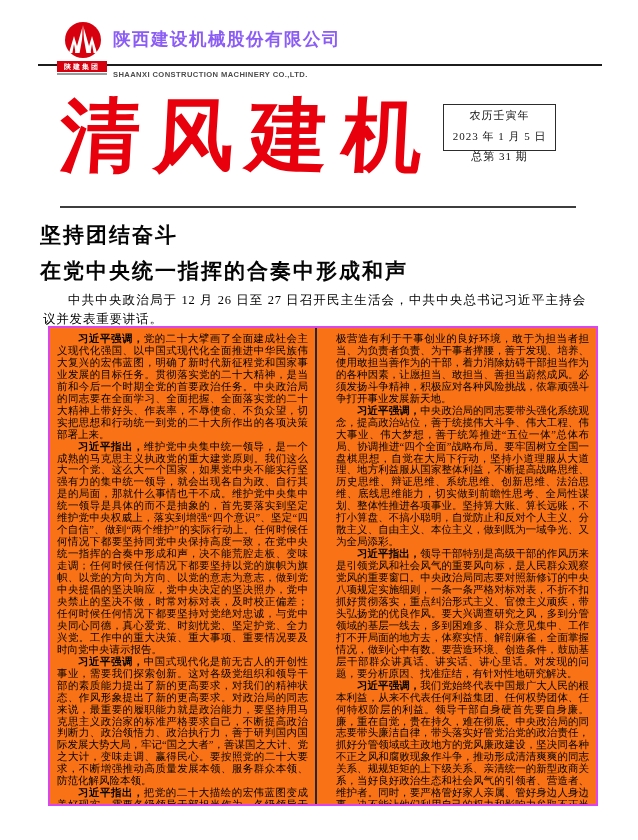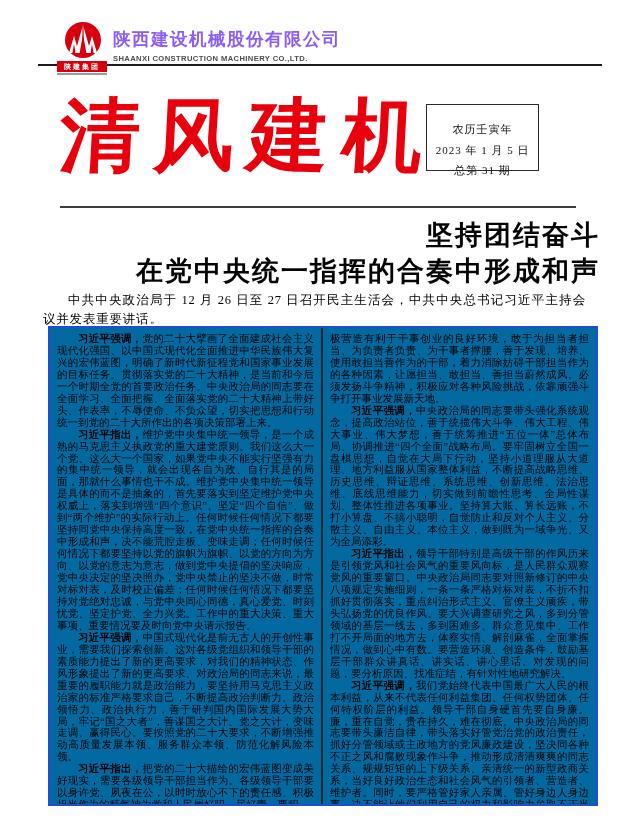--- a/index.html
+++ b/index.html
@@ -20,56 +20,56 @@
     font-family:"Liberation Sans",sans-serif; font-weight:bold;
   }
   .logo-caption-bar { width:50px; height:2px; background:#9a9a9a; margin-top:1px; }
   .company-block { position:absolute; left:113px; top:27px; }
   .company-cn {
     font-family:"Liberation Sans","DejaVu Sans",sans-serif; font-weight:bold;
     font-size:17.5px; color:#8b5cf6; letter-spacing:1.5px; white-space:nowrap;
   }
   .company-en {
     font-family:"Liberation Sans","DejaVu Sans",sans-serif; font-weight:bold;
-    font-size:7.6px; color:#4c4c4c; letter-spacing:0.4px; margin-top:3px; white-space:nowrap;
+    font-size:7.6px; color:#4c4c4c; letter-spacing:0.4px; margin-top:19px; white-space:nowrap;
   }
 
   
   .masthead {
     position:absolute; left:58px; top:84px; width:380px; height:110px;
     text-align:center; color:#e8000d; font-weight:bold;
     font-size:80px; line-height:104px; letter-spacing:14px;
     font-family:"Liberation Serif","DejaVu Serif",serif;
     transform:skewX(-3deg); white-space:nowrap;
   }
 
   .issue-box {
-    position:absolute; left:426px; top:104px; width:113px; height:67px;
+    position:absolute; left:443px; top:104px; width:113px; height:47px;
     border:1.5px solid #2c2c2c; text-align:center; color:#141414;
-    font-size:11px; line-height:20.5px; padding-top:14px; letter-spacing:1px;
+    font-size:11px; line-height:20.5px; padding-top:0; letter-spacing:1px;
   }
 
   .masthead-rule { position:absolute; left:60px; top:206px; width:516px; height:2px; background:#3d3d3d; }
 
   
   .headline {
-    position:absolute; left:40px; top:217px; width:560px; text-align:right;
+    position:absolute; left:40px; top:217px; width:560px; text-align:left;
     font-family:"Liberation Sans","DejaVu Sans",sans-serif;
-    font-weight:bold; color:#050505; font-size:27px; line-height:36px; letter-spacing:2px;
+    font-weight:bold; color:#050505; font-size:21px; line-height:36px; letter-spacing:2px;
   }
   .intro {
     position:absolute; left:43px; top:291px; width:543px;
     font-size:12.5px; line-height:19px; color:#000; letter-spacing:0.8px;
     text-indent:2em; text-align:justify;
   }
 
   
   .body-box {
     position:absolute; left:48px; top:326px; width:550px; height:480px;
-    border:2px solid #1d4ed8; display:flex; background:#0369a1;
+    border:2px solid #d946ef; display:flex; background:#f97316;gap:12px;
   }
   .col { flex:1 1 50%; padding:5px 7px 0 7px; overflow:hidden; }
   .col-left { border-right:2px solid #262626; }
   .col p {
     font-size:10.5px; line-height:11.95px; color:#000;
     text-align:justify; text-indent:2em; letter-spacing:0;
   }
   .col p.cont { text-indent:0; }
   .col p b { font-weight:bold; }
 </style>

